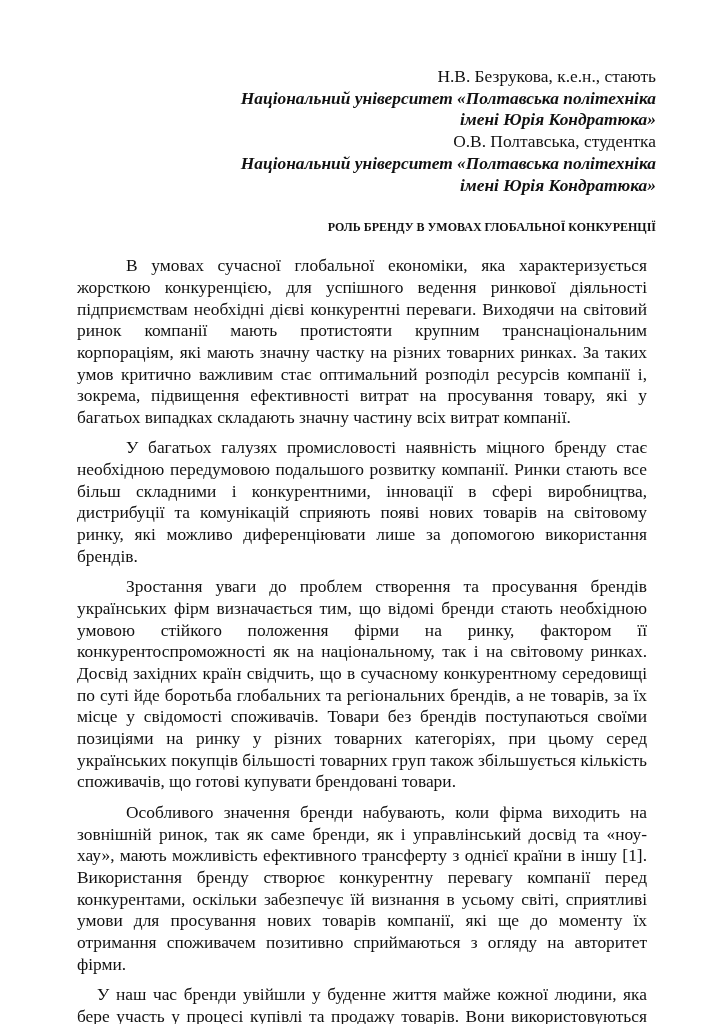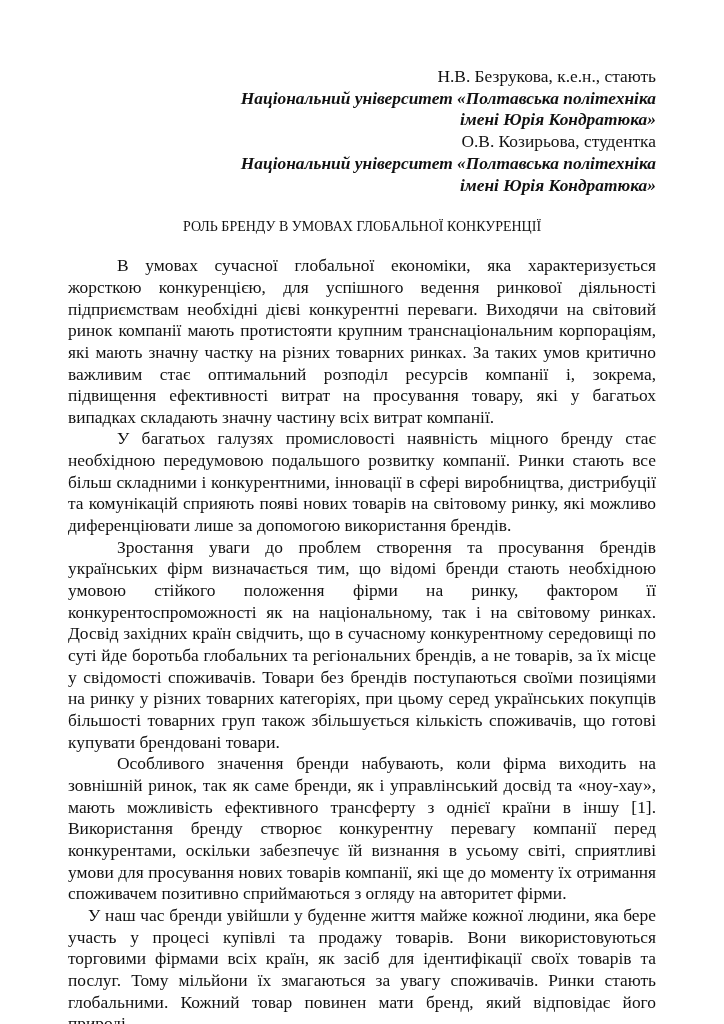--- a/index.html
+++ b/index.html
@@ -28,49 +28,49 @@
     }
     .authors .name {
       font-style: normal;
     }
     .authors .affil {
       font-style: italic;
       font-weight: bold;
     }
     .title {
       margin-top: 20px;
-      text-align: center;
-      font-weight: normal;
-      font-size: 14px;
+      text-align: right;
+      font-weight: bold;
+      font-size: 12px;
       line-height: 22px;
       letter-spacing: 0px;
     }
     .body-text {
       margin-top: 17px;
       font-size: 17.4px;
       line-height: 21.65px;
     }
     .body-text p {
-      margin: 0;
+      margin: 9px;
       text-align: justify;
       text-indent: 49px;
     }
     .body-text p.small-indent {
       text-indent: 20px;
     }
   </style>
 </head>
 <body>
 
 <div class="page">
   <div class="authors">
     <div class="name">Н.В. Безрукова, к.е.н., стають</div>
     <div class="affil">Національний  університет «Полтавська політехніка</div>
     <div class="affil">імені Юрія Кондратюка»</div>
-    <div class="name">О.В. Козирьова, студентка</div>
+    <div class="name">О.В. Полтавська, студентка</div>
     <div class="affil">Національний  університет «Полтавська політехніка</div>
     <div class="affil">імені Юрія Кондратюка»</div>
   </div>
 
   <div class="title">РОЛЬ БРЕНДУ  В УМОВАХ ГЛОБАЛЬНОЇ КОНКУРЕНЦІЇ</div>
 
   <div class="body-text">
     <p>В умовах сучасної глобальної економіки, яка характеризується жорсткою конкуренцією, для успішного ведення ринкової діяльності підприємствам необхідні дієві конкурентні переваги. Виходячи на світовий ринок компанії мають протистояти крупним транснаціональним корпораціям, які мають значну частку на різних товарних ринках. За таких умов критично важливим стає оптимальний розподіл ресурсів компанії і, зокрема, підвищення ефективності витрат на просування товару, які у багатьох випадках складають значну частину всіх витрат компанії.</p>
     <p>У багатьох галузях промисловості наявність міцного бренду стає необхідною передумовою подальшого розвитку компанії. Ринки стають все більш складними і конкурентними, інновації в сфері виробництва, дистрибуції та комунікацій сприяють появі нових товарів на світовому ринку, які можливо диференціювати лише за допомогою використання брендів.</p>
     <p>Зростання уваги до проблем створення та просування брендів українських фірм визначається тим, що відомі бренди стають необхідною умовою стійкого положення фірми на ринку, фактором її конкурентоспроможності як на національному, так і на світовому ринках. Досвід західних країн свідчить, що в сучасному конкурентному середовищі по суті йде боротьба глобальних та регіональних брендів, а не товарів, за їх місце у свідомості споживачів. Товари без брендів поступаються своїми позиціями на ринку у різних товарних категоріях, при цьому серед українських покупців більшості товарних груп також збільшується кількість споживачів, що готові купувати брендовані товари.</p>

